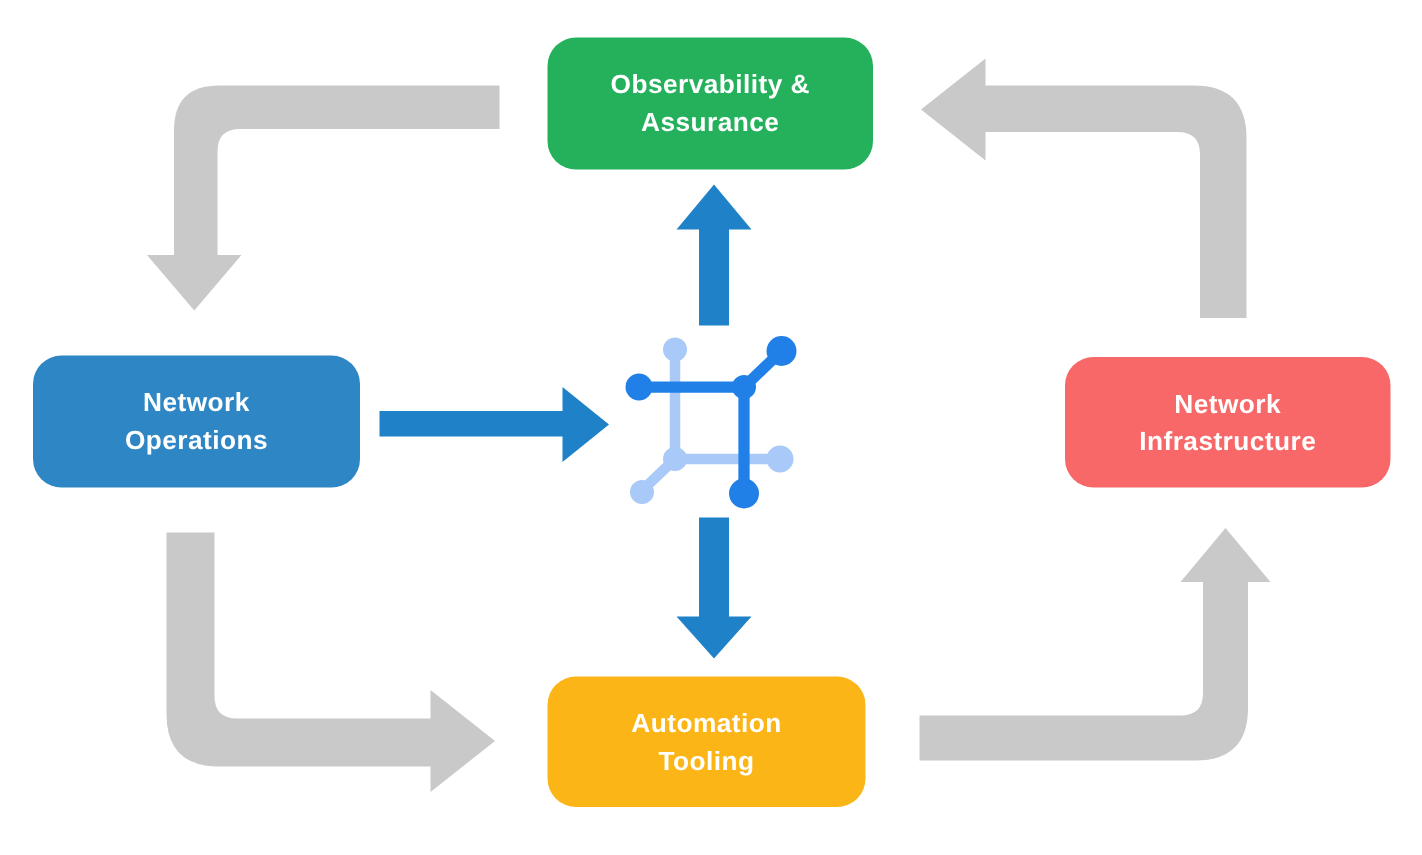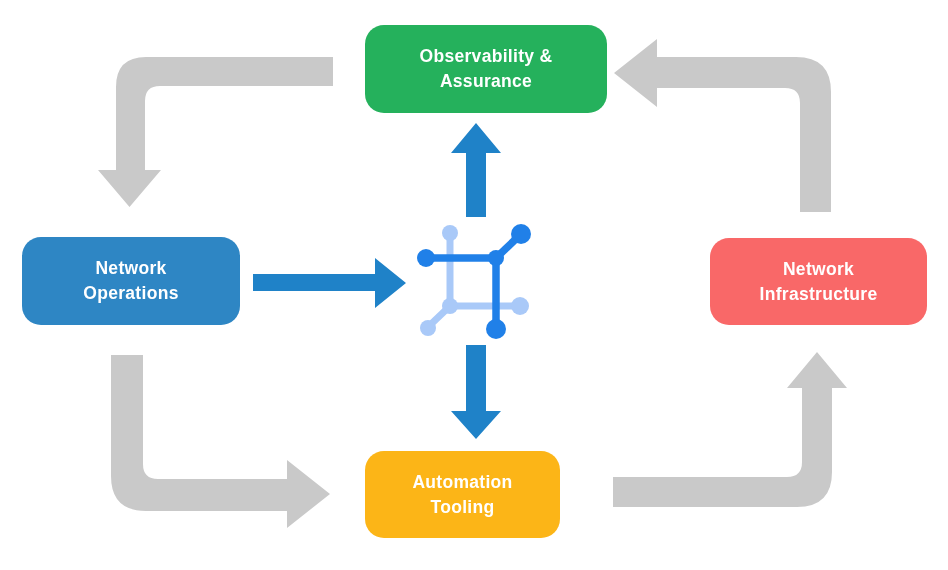--- a/index.html
+++ b/index.html
@@ -28,24 +28,24 @@
     justify-content: center;
     text-align: center;
     border-radius: 19px;
     font-size: 17.5px;
     font-weight: 600;
     letter-spacing: 0.3px;
     line-height: 1.42;
     white-space: pre-line;
     box-sizing: border-box;
   }
-  .node-observability { left: 365px; top: 25px;  width: 242px; height: 88px; }
+  .node-observability { left: 365px; top: 25px;  width: 217px; height: 88px; }
   .node-operations    { left: 22px;  top: 237px; width: 218px; height: 88px; }
   .node-infrastructure{ left: 710px; top: 238px; width: 217px; height: 87px; }
-  .node-automation    { left: 365px; top: 451px; width: 195px; height: 87px; }
+  .node-automation    { left: 365px; top: 451px; width: 212px; height: 87px; }
 </style>
 </head>
 <body>
 
 <div class="canvas" style="background-color: rgb(255, 255, 255);">
 
   <svg class="layer" viewBox="0 0 948 570" xmlns="http://www.w3.org/2000/svg">
 
     <path d="M 333 57 L 146 57 Q 116 57 116 87 L 116 170 L 98 170 L 129.5 207 L 161 170 L 145 170 L 145 101 Q 145 86 160 86 L 333 86 Z" fill="#c9c9c9"></path>
 

